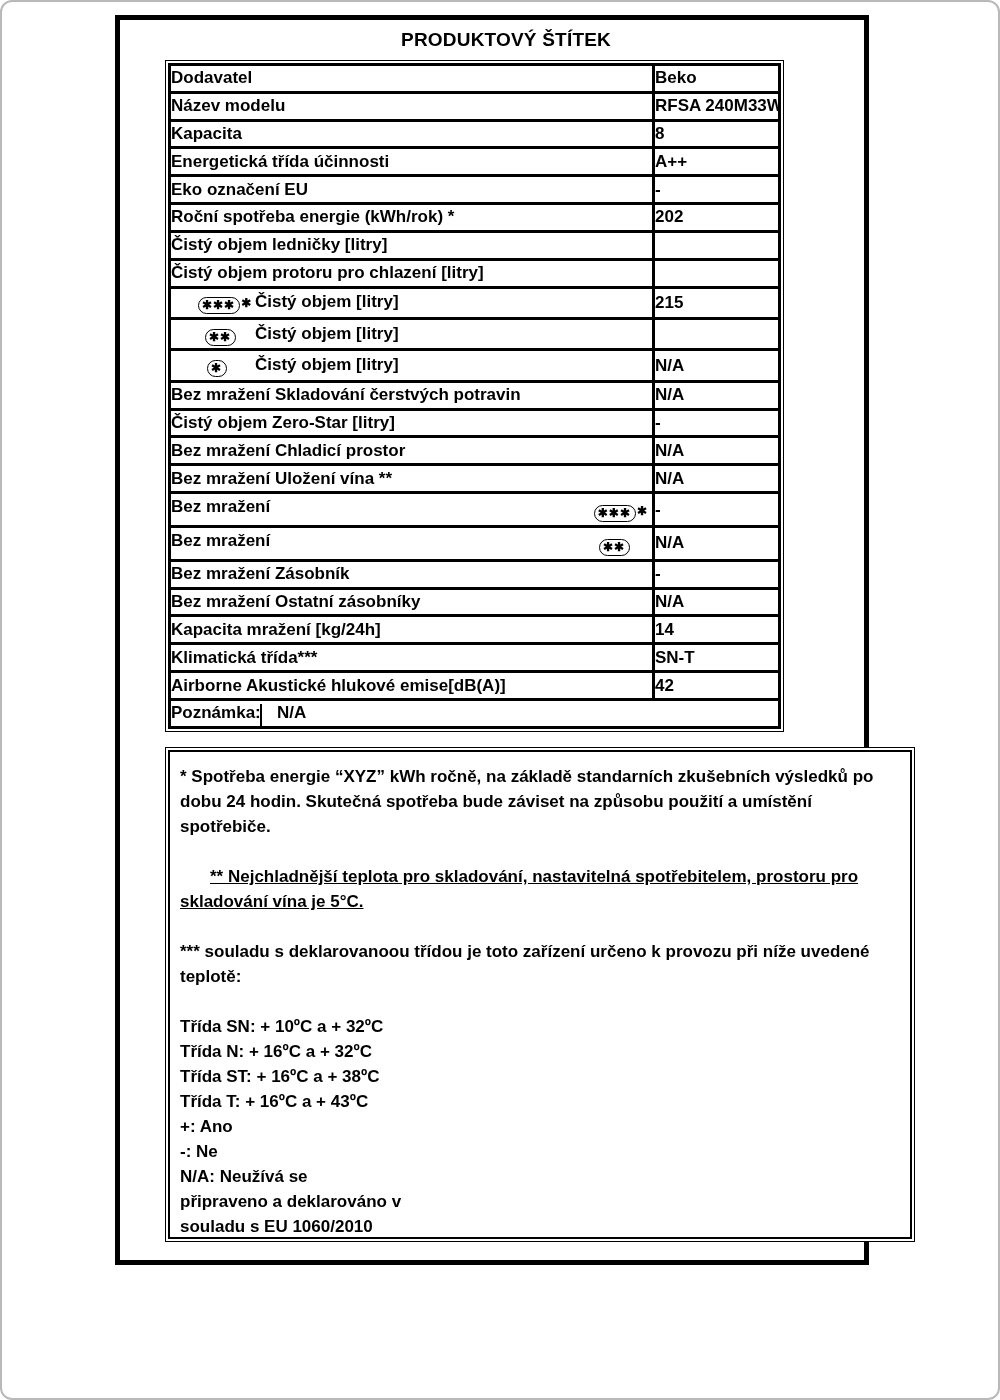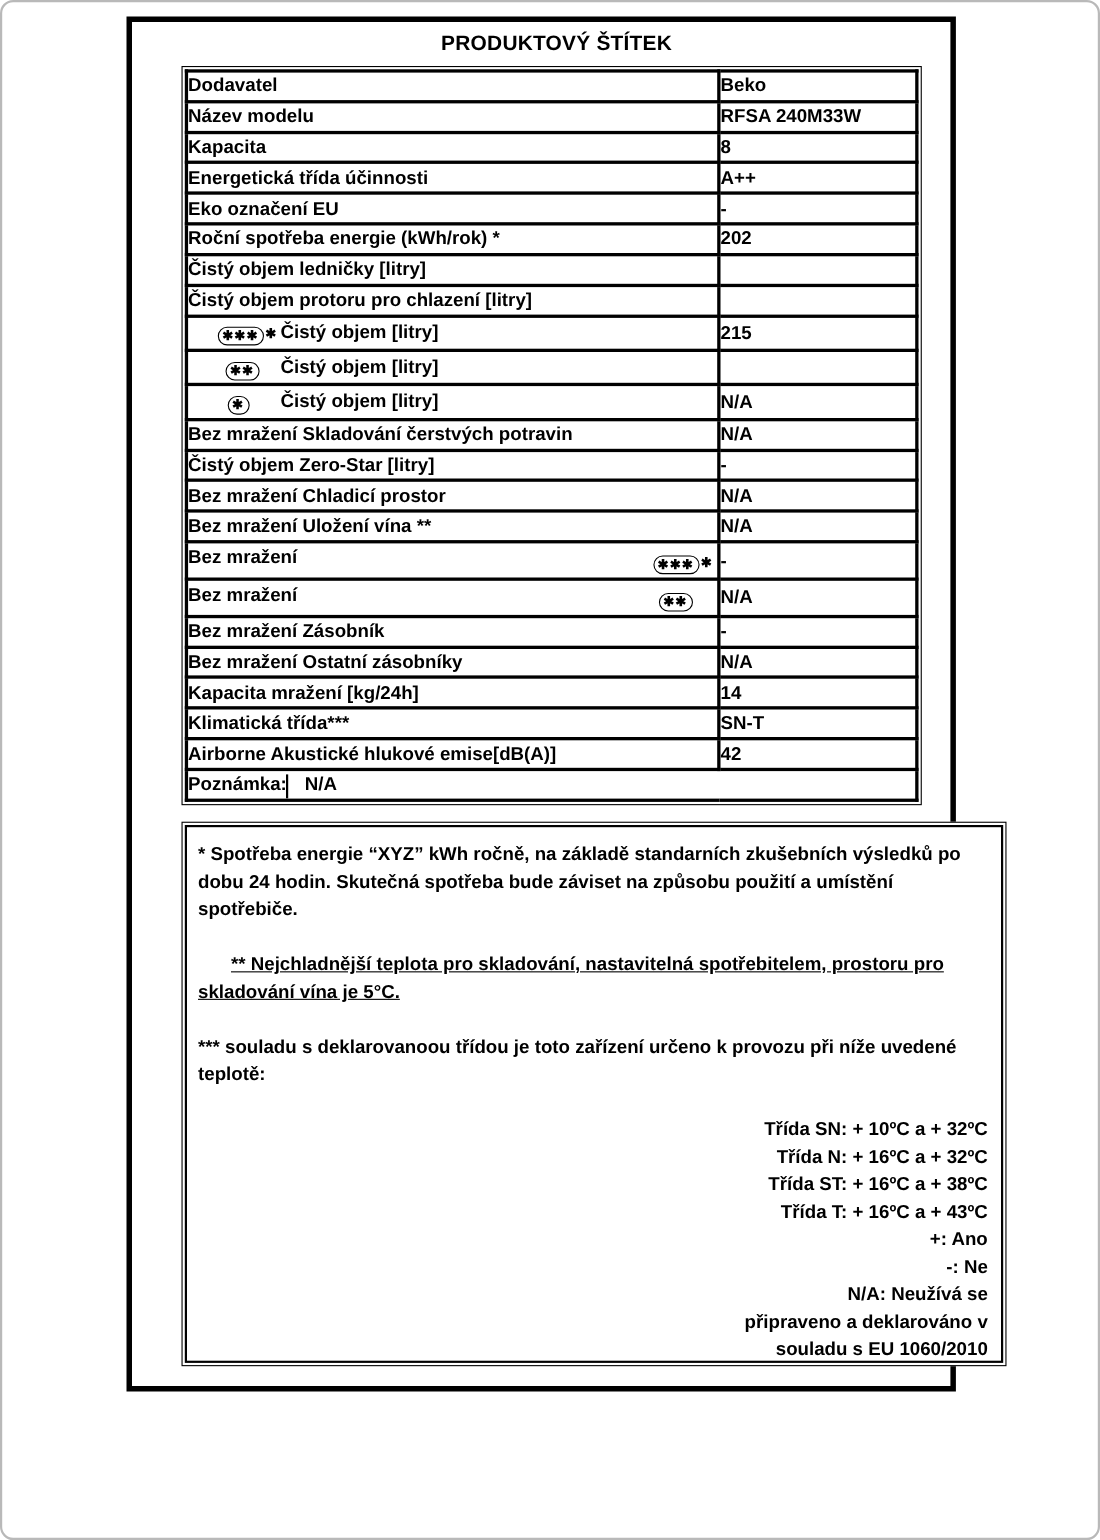--- a/index.html
+++ b/index.html
@@ -11,21 +11,21 @@
   .outer-box {
     position:absolute; left:113px; top:13px; width:754px; height:1250px;
     box-sizing:border-box; border:5px solid #000;
   }
   .doc-title {
     position:absolute; top:9px; left:0; right:0; text-align:center;
     font-size:19px; font-weight:700; letter-spacing:0.2px;padding-left:28px;
   }
   
   .tbl-wrap {
-    position:absolute; left:45px; top:40px; width:673px; box-sizing:border-box;
+    position:absolute; left:45px; top:40px; width:619px; box-sizing:border-box;
     border:1px solid #000; padding:2px; background:#fff;
   }
   table.spec-table {
     width:100%; height:666px; border-collapse:collapse; table-layout:fixed;
   }
   table.spec-table td {
     border:3px solid #000; font-size:17px; font-weight:700;
     padding:0; overflow:hidden; white-space:nowrap;
   }
   td.lbl { width:481px; padding-left:6px; }
@@ -53,21 +53,21 @@
     position:absolute; left:45px; top:727px; width:750px; height:495px;
     box-sizing:border-box; border:1px solid #000; padding:2px; background:#fff;
   }
   .fn-inner {
     box-sizing:border-box; width:100%; height:100%; border:2px solid #000;
     padding:12px 12px 0 10px; font-size:17px; font-weight:700; line-height:25px;
     overflow:hidden;
   }
   .fpara { margin:0 0 25px 0; }
   .fpara.indent-first { text-indent:30px;text-decoration:underline; }
-  .fline { height:25px;text-align:right; }
+  .fline { height:25px; }
   
   .doc-number {
     position:absolute; left:762px; top:1416px; font-size:11px; font-weight:700;
     letter-spacing:0.3px;
     font-style:italic;
   }
 </style>
 </head>
 <body>
 

